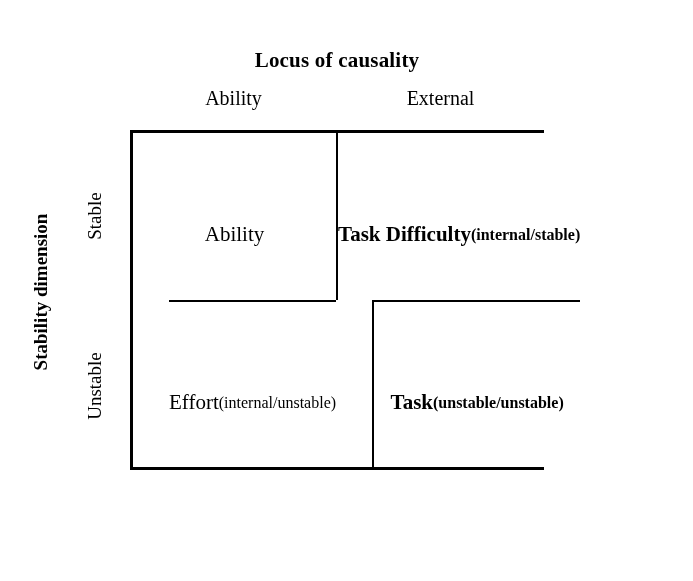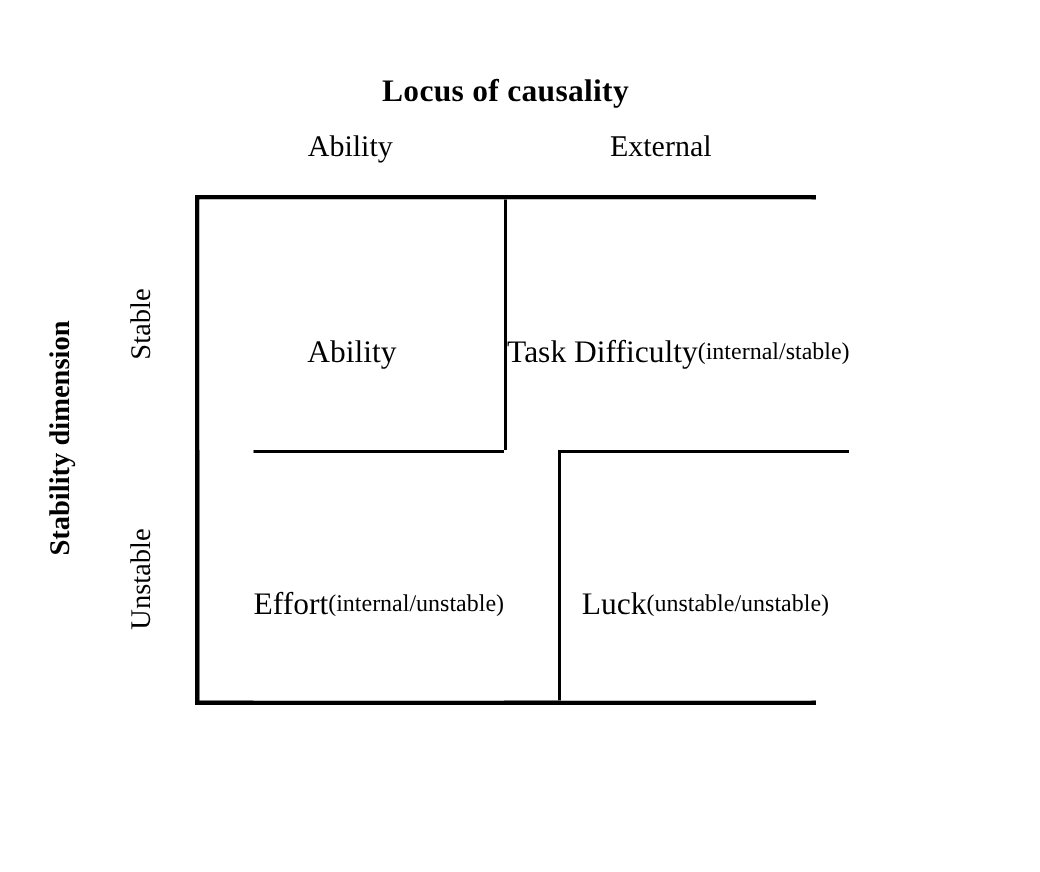--- a/index.html
+++ b/index.html
@@ -106,20 +106,21 @@
     box-sizing: border-box;
     display: flex;
     flex-direction: row;
     align-items: center;
     justify-content: center;
     padding-top: 36px;
     background: #ffffff;
   }
   .cell.col-right {
     border-left: 2px solid #000000;
+    font-weight: bold;
   }
   .cell.row-bottom {
     border-top: 2px solid #000000;
     margin-left: 36px;
   }
   .cell-title {
     font-size: 21px;
     line-height: 25px;
     white-space: nowrap;
   }
@@ -157,19 +158,19 @@
       <div class="cell-title">Task Difficulty</div>
       <div class="cell-sub">(internal/stable)</div>
     </div>
 
     <div class="cell row-bottom col-left">
       <div class="cell-title">Effort</div>
       <div class="cell-sub">(internal/unstable)</div>
     </div>
 
     <div class="cell row-bottom col-right">
-      <div class="cell-title">Luck</div>
+      <div class="cell-title">Task</div>
       <div class="cell-sub">(unstable/unstable)</div>
     </div>
 
   </div>
 
 </div>
 
 </body></html>

